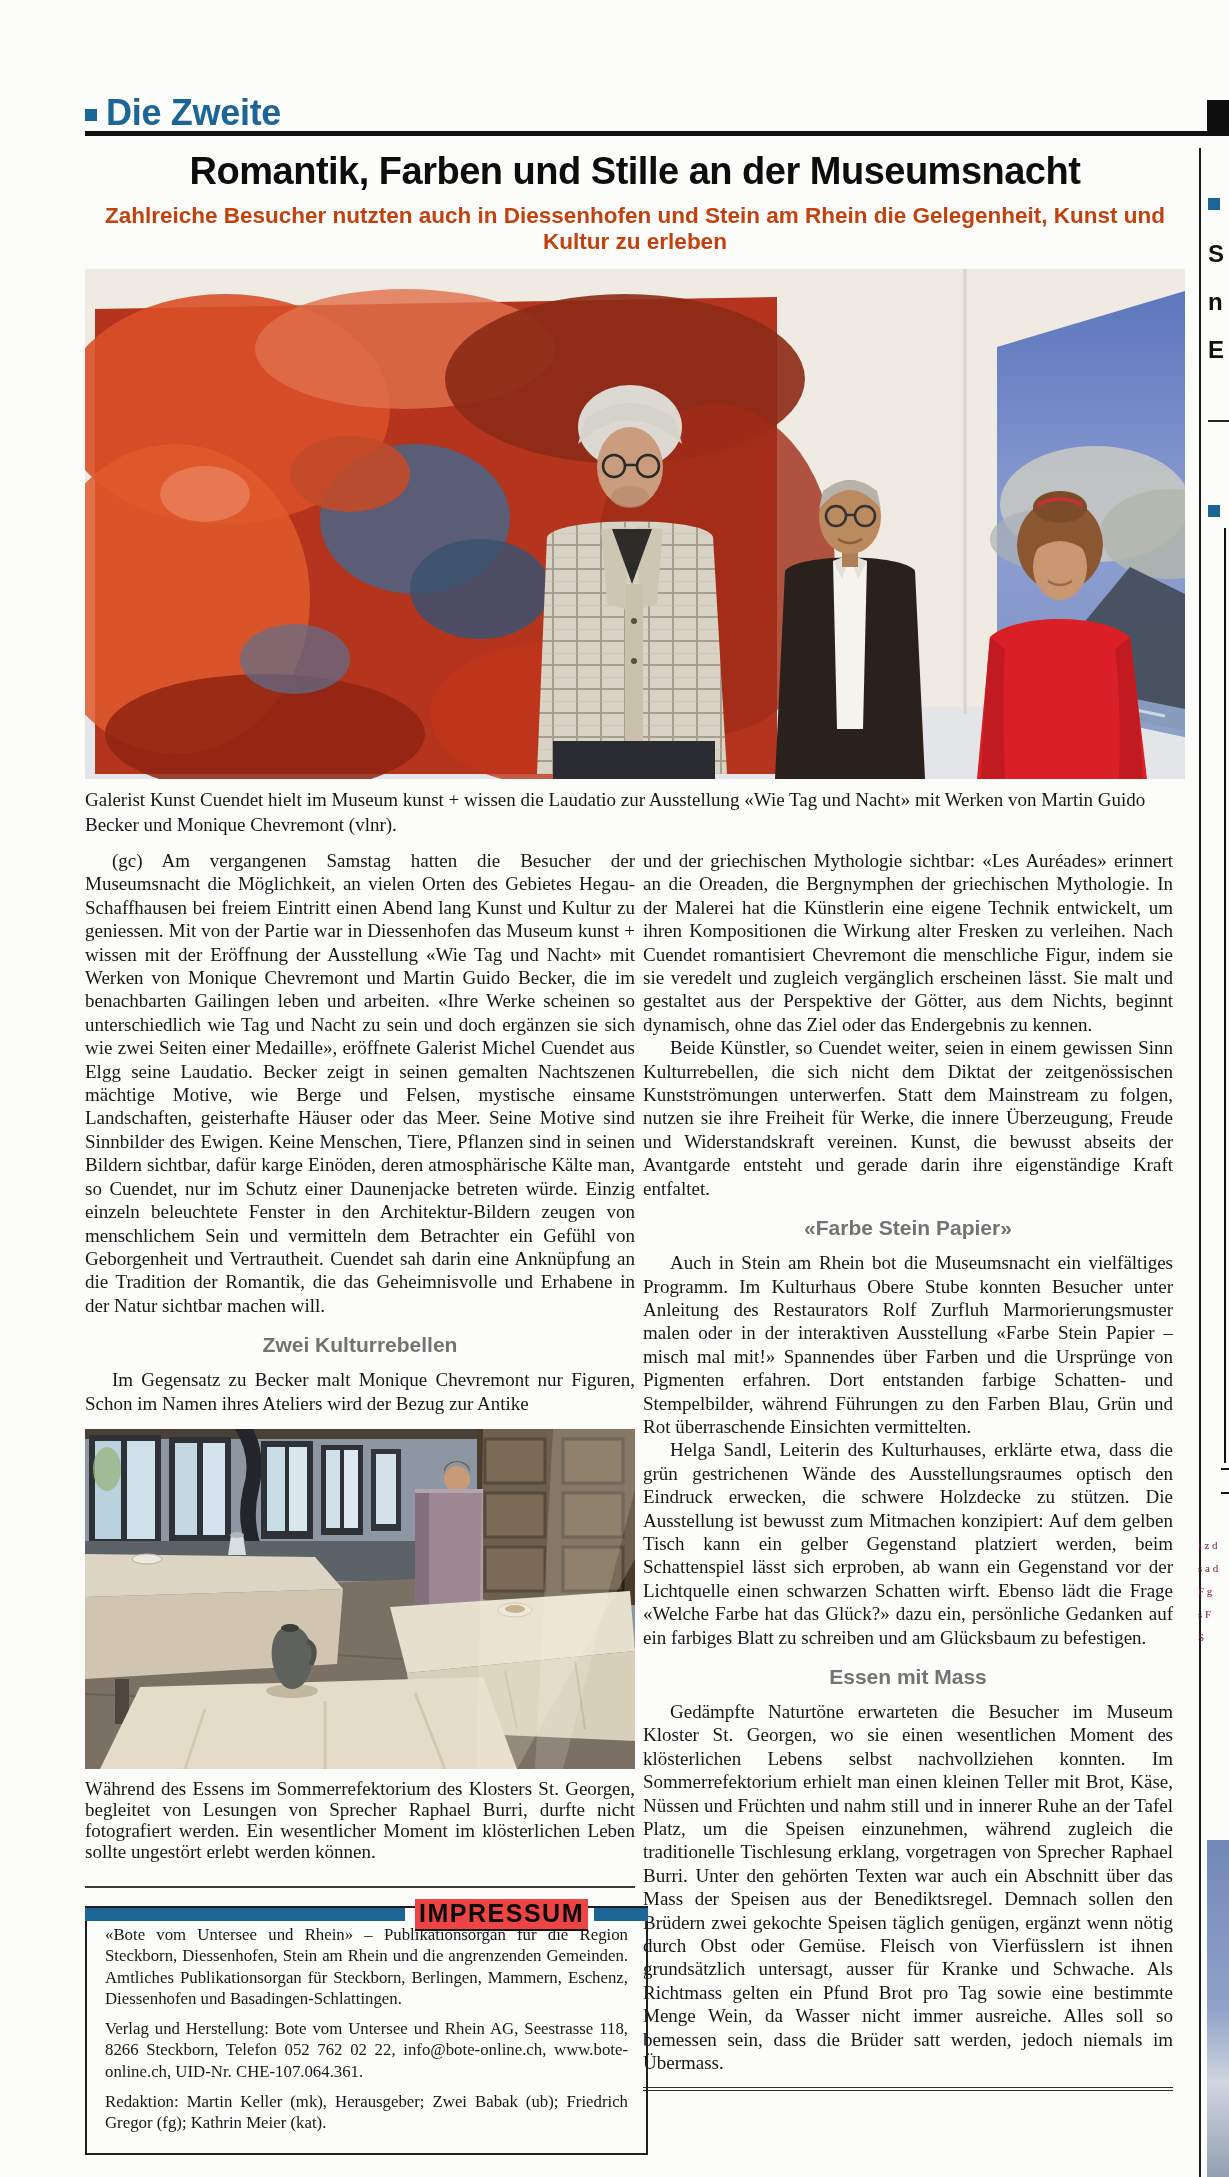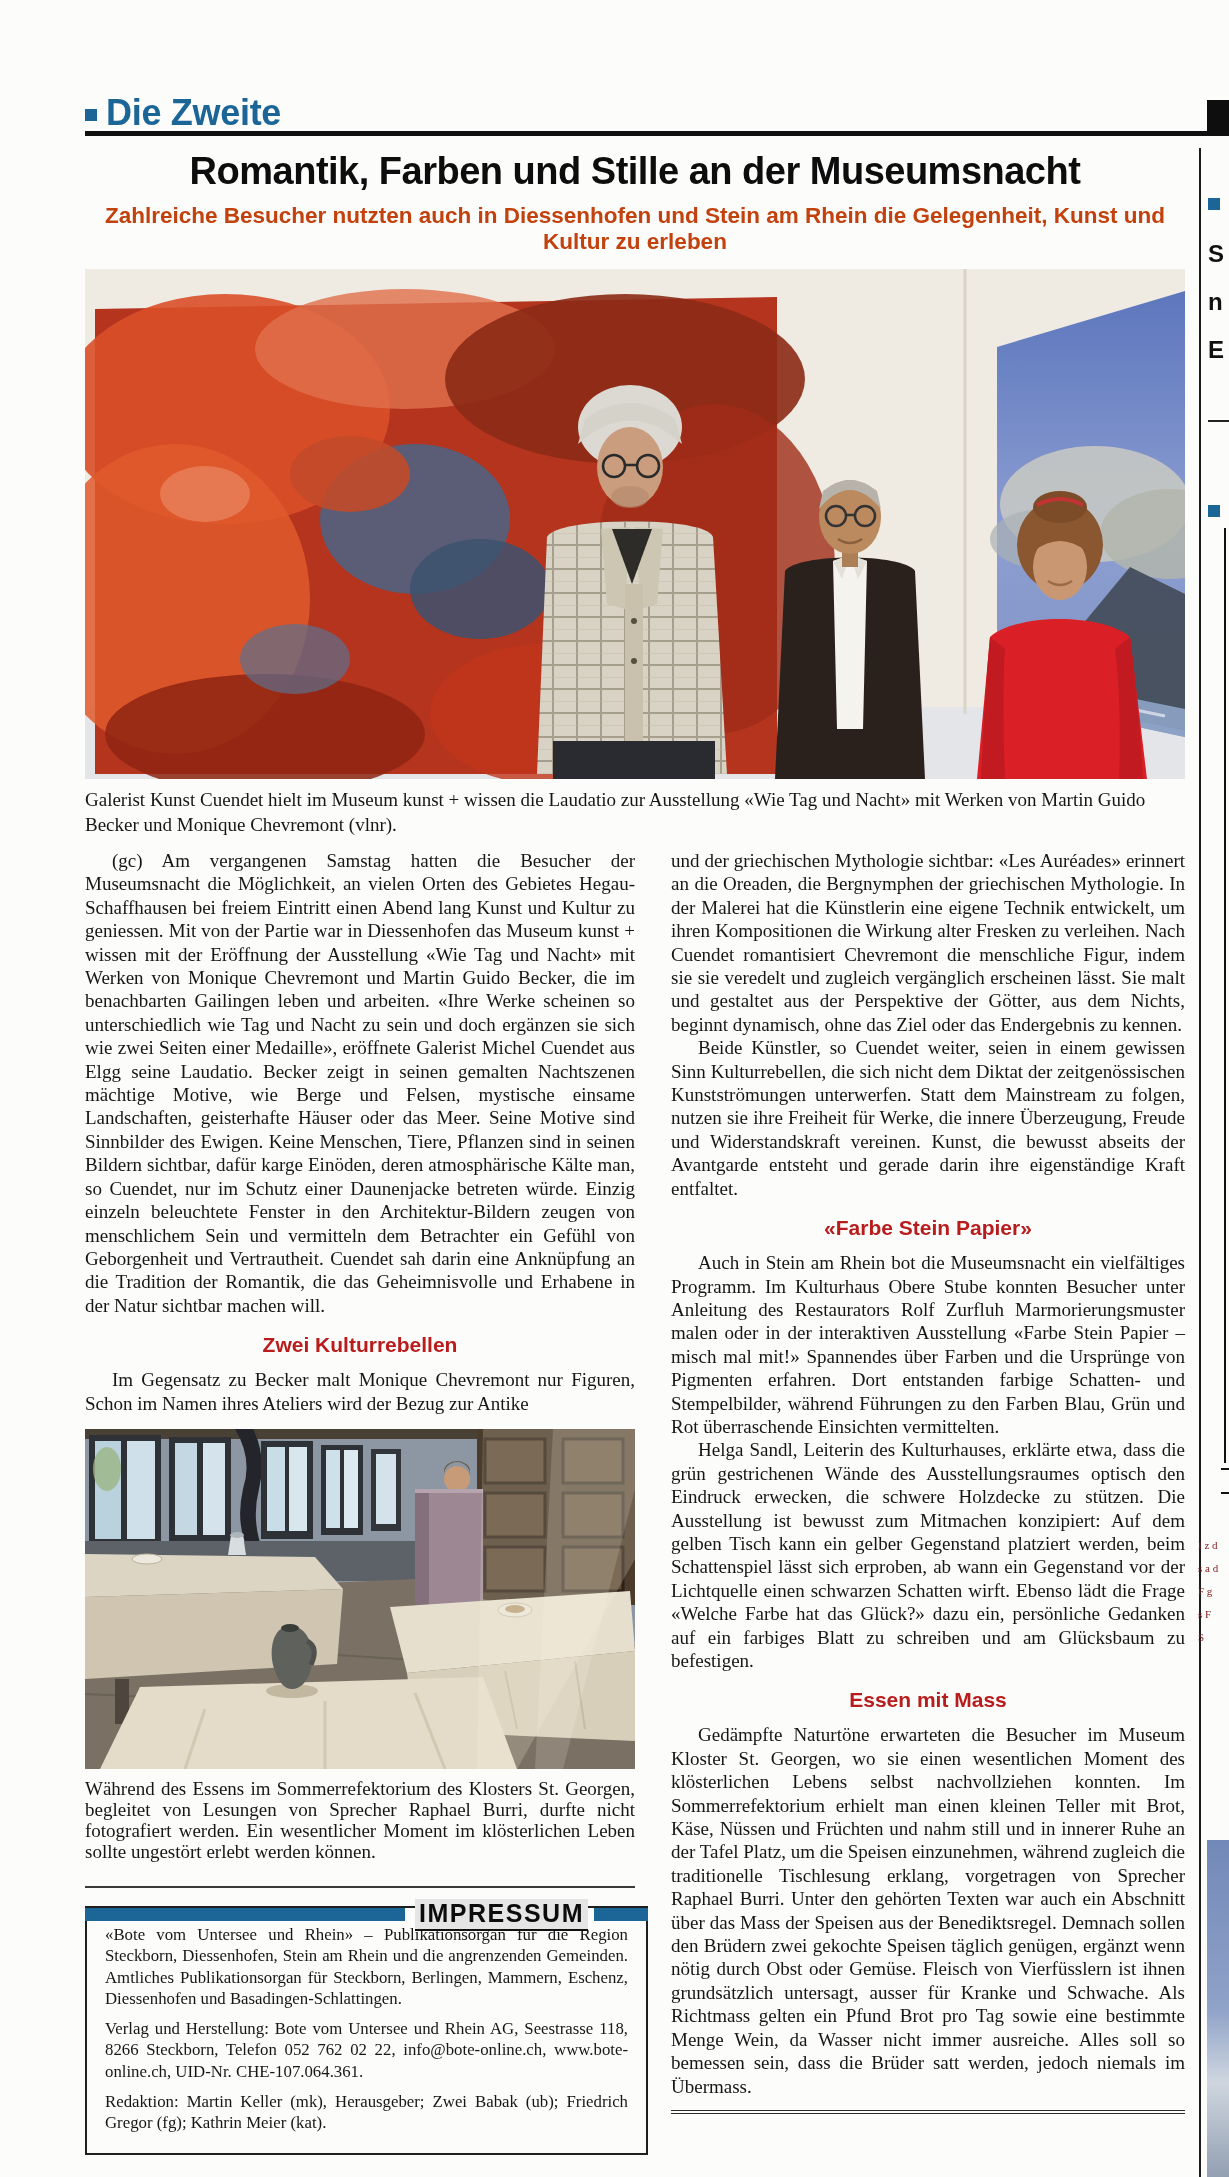--- a/index.html
+++ b/index.html
@@ -13,38 +13,38 @@
                  color:#1b6597;letter-spacing:-.3px;}
   .head-rule{position:absolute;left:85px;top:131px;width:1144px;height:5px;background:#101010;}
   
   .article{position:absolute;left:85px;top:146px;width:1100px;}
   .title{font-family:"Liberation Sans",sans-serif;font-weight:bold;font-size:38px;
          letter-spacing:-.5px;text-align:center;margin:4px 0 10px;color:#0d0d0d;}
   .subtitle{font-family:"Liberation Sans",sans-serif;font-weight:bold;font-size:22.5px;
             text-align:center;margin:0 0 14px;color:#c2410c;}
   .photo1{width:1100px;height:510px;display:block;}
   .caption{font-size:19px;line-height:25px;margin-top:8px;text-align:left;}
-  .cols{display:flex;gap:36px;margin-top:12px;}
+  .cols{display:flex;gap:8px;margin-top:12px;}
   .col-left{width:550px;}
   .col-right{width:530px;}
   .body-text p{margin:0;font-size:19px;line-height:23.4px;text-align:justify;hyphens:auto;}
   .body-text p.ind{text-indent:27px;}
   .subhead{font-family:"Liberation Sans",sans-serif;font-weight:bold;font-size:21px;
-           text-align:center;margin:16px 0 11px;color:#b91c1c;}
+           text-align:center;margin:16px 0 11px;color:#737373;}
   .photo2{width:550px;height:340px;display:block;margin-top:14px;}
   .caption2{font-size:19px;line-height:21px;margin-top:9px;text-align:justify;}
   .pre-imp-rule{border:none;border-top:2px solid #3a3a3a;margin:24px 0 0;width:550px;}
   
   .imp-box{position:relative;width:563px;border:2px solid #1f1f1f;margin-top:18px;
            padding:16px 18px 10px;box-sizing:border-box;}
   .imp-head{position:absolute;top:-9px;left:-2px;right:-2px;display:flex;align-items:center;}
   .imp-bar-left{height:13px;flex:1;background:#1b6597;}
   .imp-title{font-family:"Liberation Sans",sans-serif;font-weight:bold;font-size:25px;
              letter-spacing:1.5px;color:#0c0c0c;border-bottom:2px solid #111;
-             padding:0 4px 1px;margin:0 6px 0 10px;background:#e5e5e5;}
+             padding:0 4px 1px;margin:0 6px 0 10px;background:#ef4444;}
   .imp-bar-right{height:13px;width:54px;background:#1b6597;}
   .imp-box p{margin:0 0 9px;font-size:16.8px;line-height:21.3px;text-align:justify;}
   
   .end-rule{margin-top:12px;height:2px;border-top:1px solid #2c2c2c;border-bottom:1px solid #2c2c2c;}
   
   .side-strip{position:absolute;left:1197px;top:0;width:32px;height:2177px;}
   .side-vrule{position:absolute;left:2px;top:148px;width:2px;height:2029px;background:#1c1c1c;}
   .side-topblack{position:absolute;left:10px;top:100px;width:22px;height:33px;background:#0e0e0e;}
   .side-sq{position:absolute;left:11px;width:12px;height:12px;background:#1b6597;}
   .side-frag{position:absolute;left:11px;font-family:"Liberation Sans",sans-serif;

